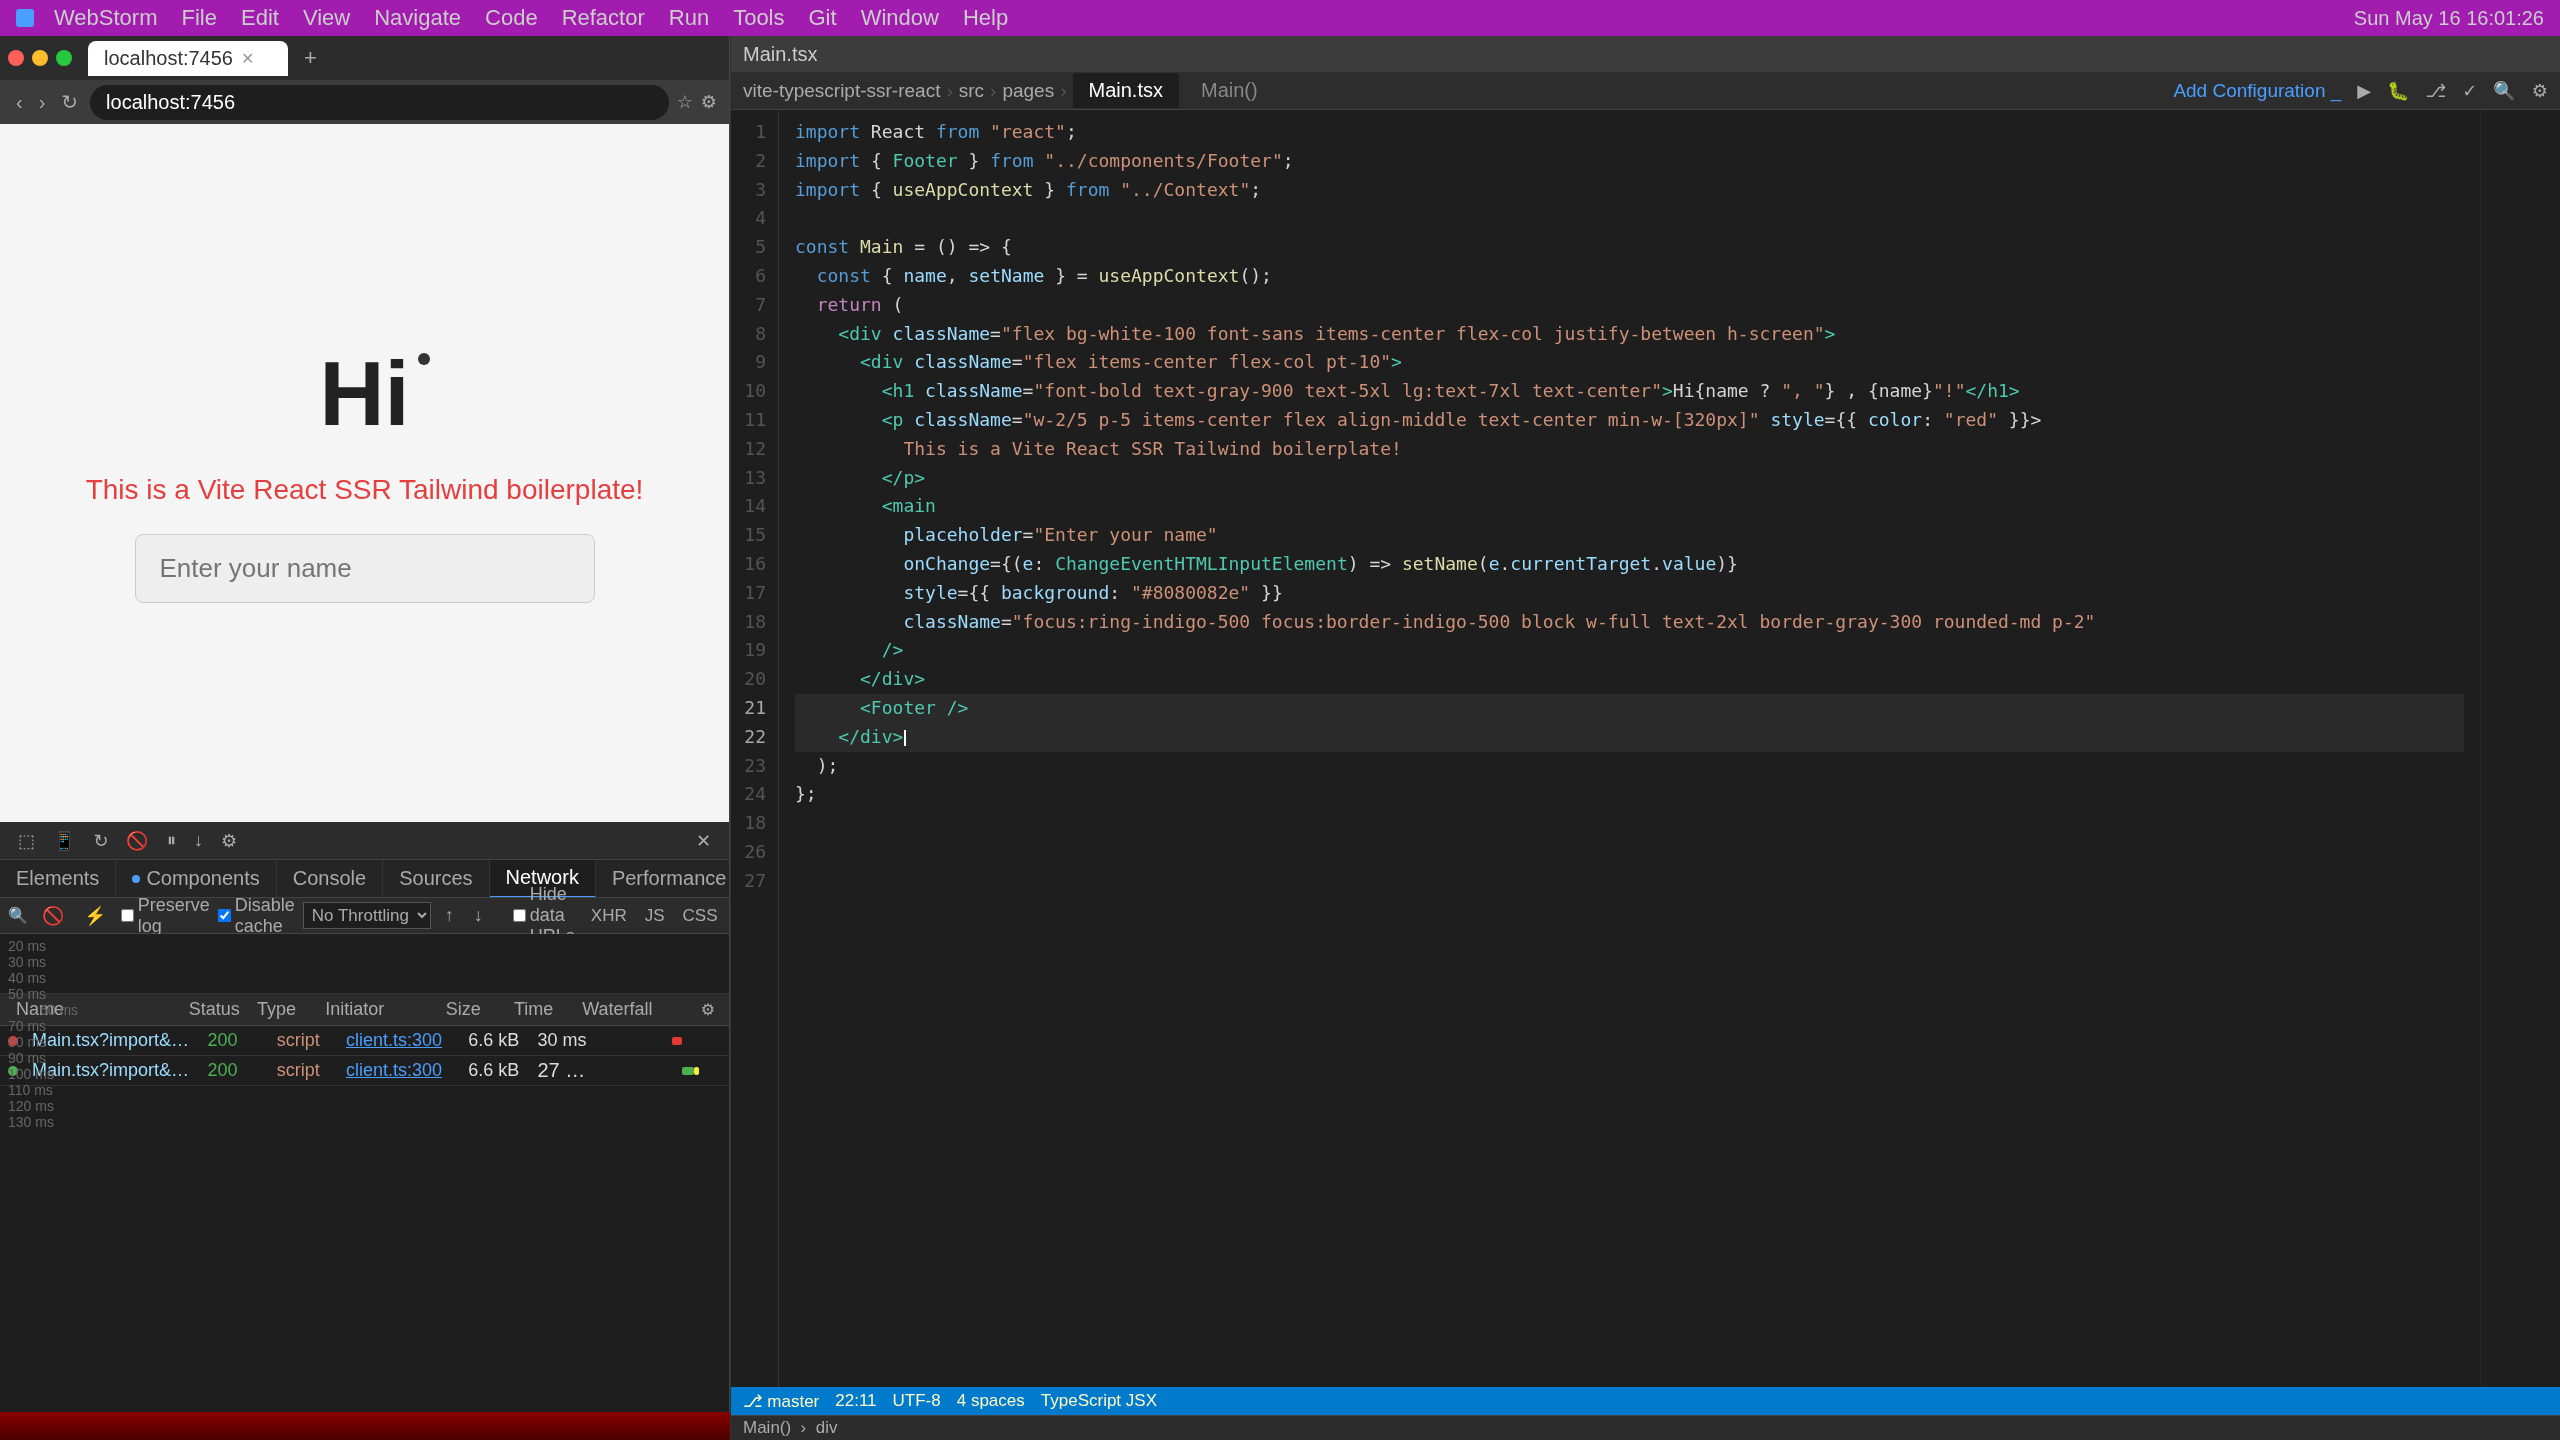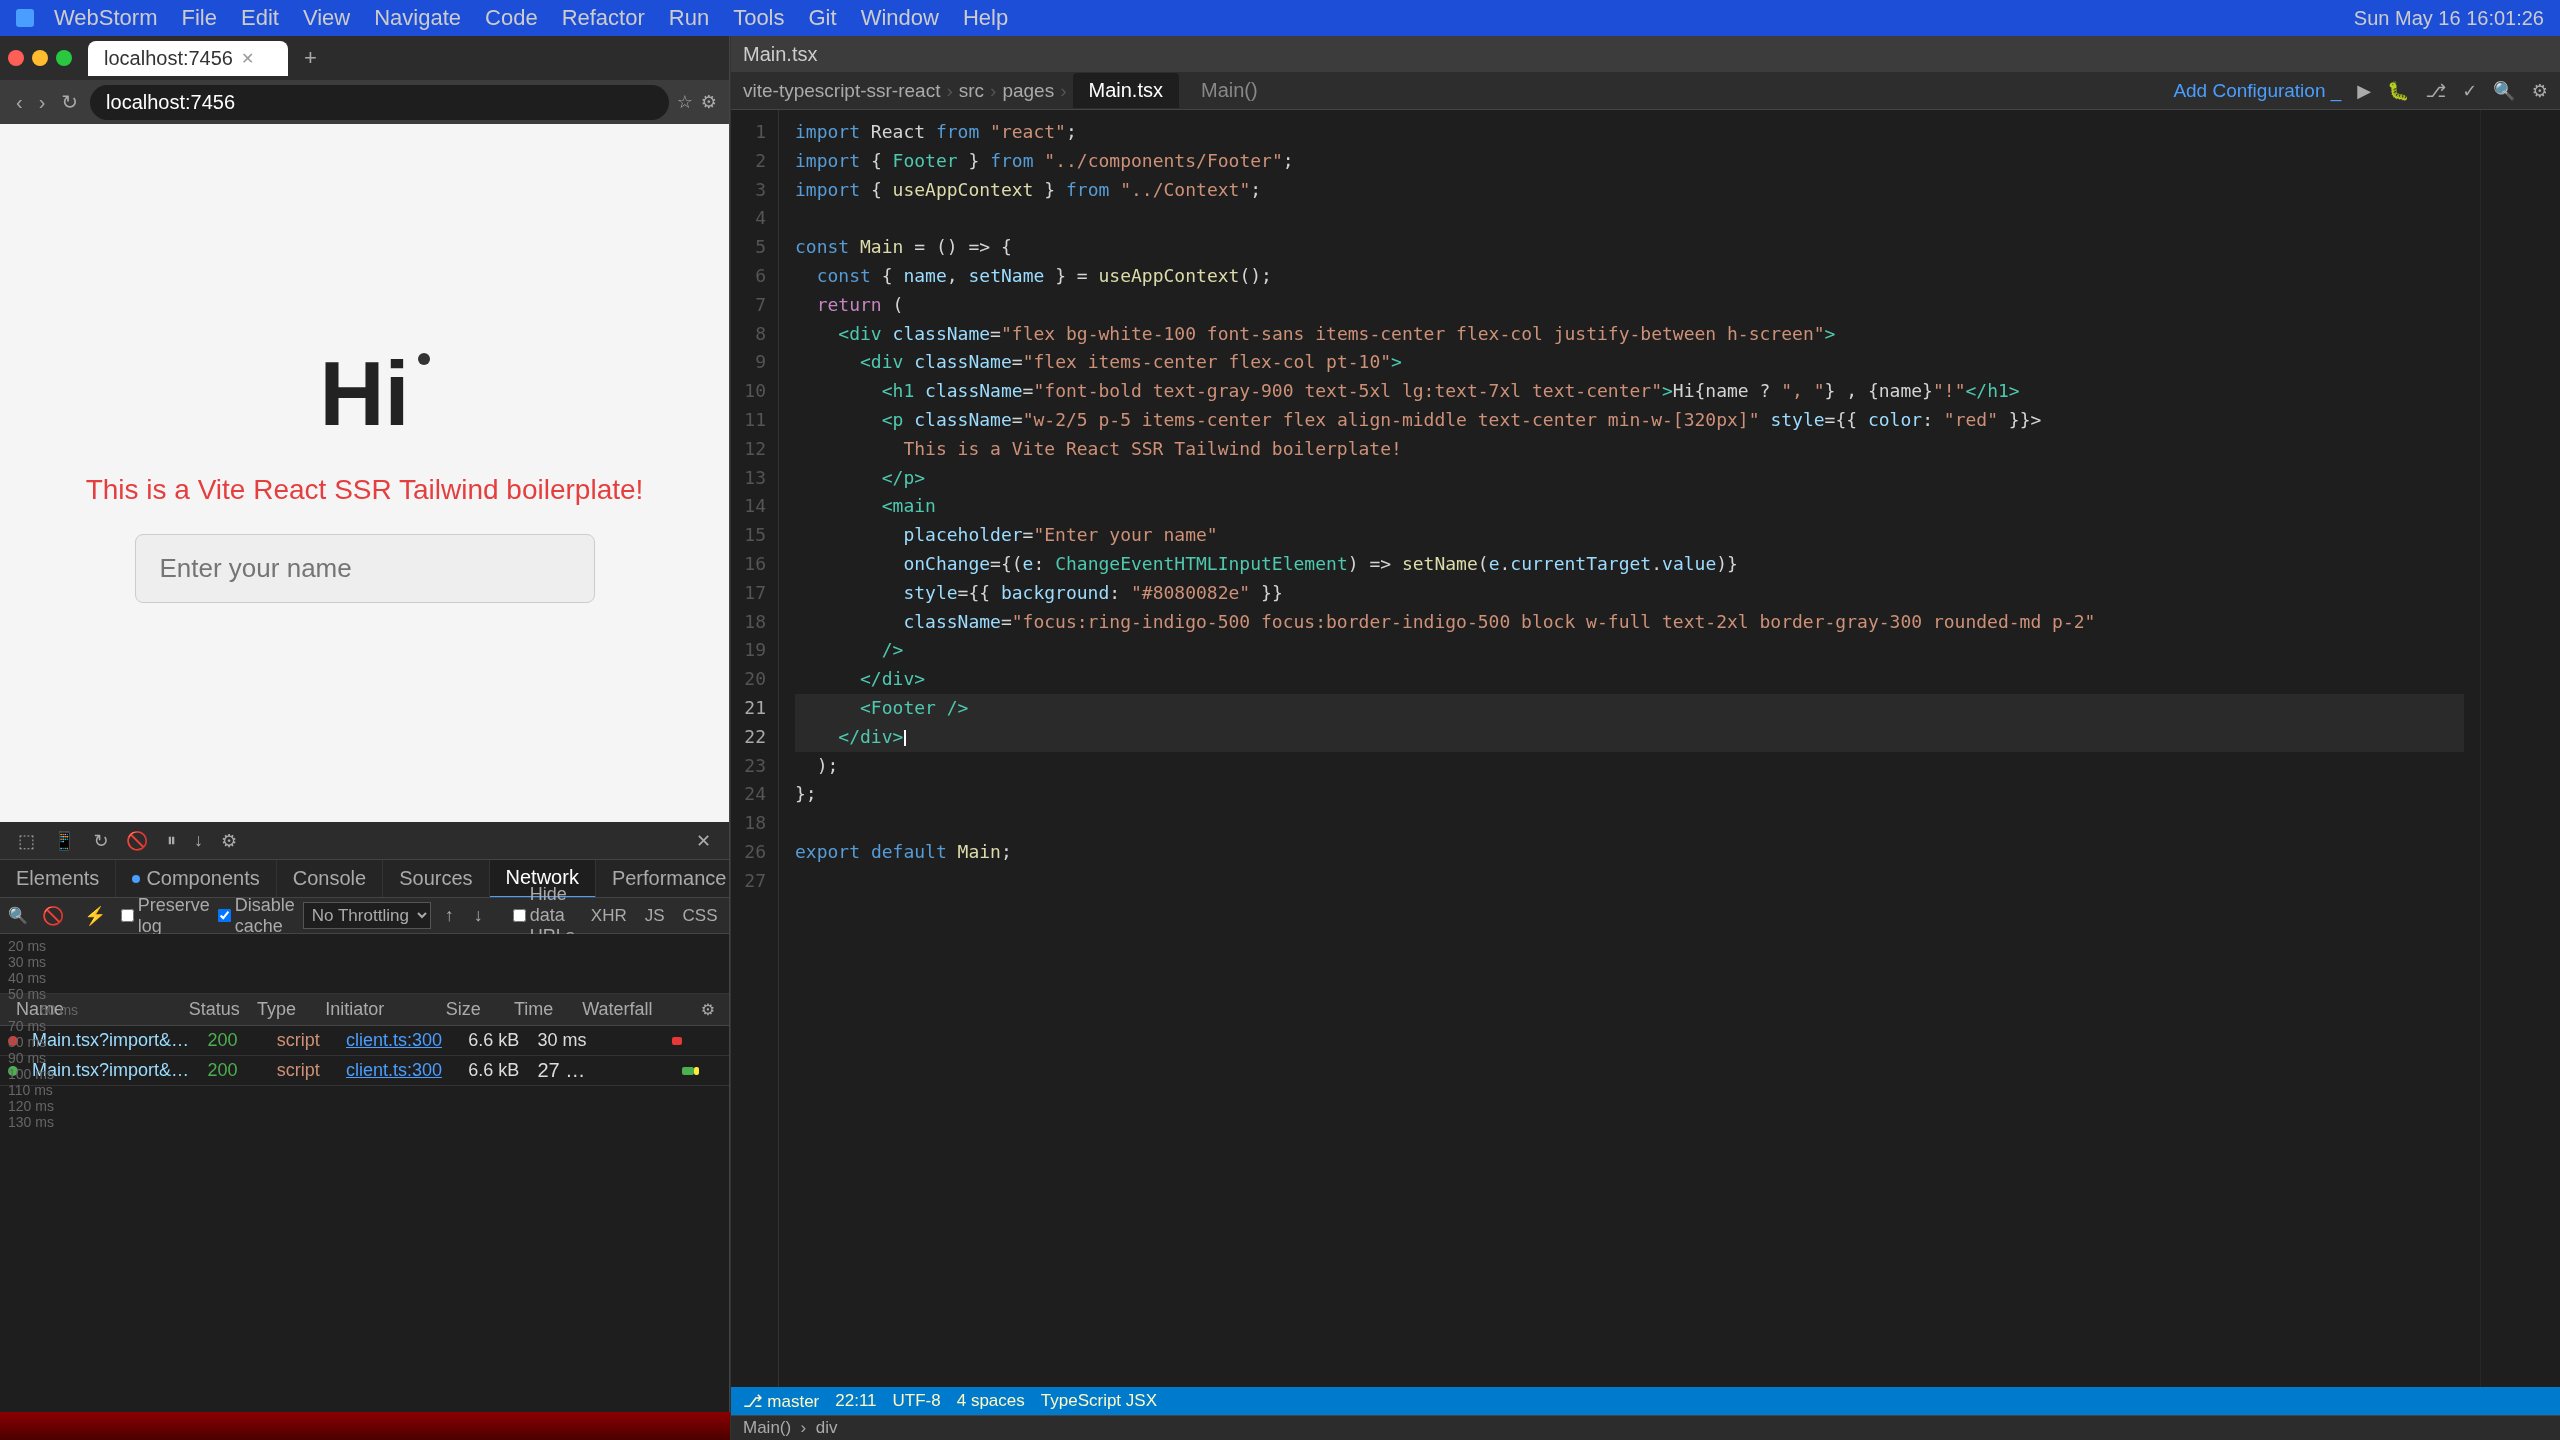--- a/index.html
+++ b/index.html
@@ -1,20 +1,20 @@
 <!DOCTYPE html>
 <html><head>
   <meta charset="utf-8">
   <style>
     * { margin: 0; padding: 0; box-sizing: border-box; }
     body { font-family: -apple-system, BlinkMacSystemFont, 'Segoe UI', sans-serif; background: #1e1e1e; width: 2560px; height: 1440px; overflow: hidden; font-size: 24px; }
 
     
     .macos-bar {
-      background: #1d4ed8;
+      background: #a21caf;
       height: 36px;
       display: flex;
       align-items: center;
       padding: 0 16px;
       gap: 20px;
     }
     .macos-bar .app-icon { width: 18px; height: 18px; background: #4a9eff; border-radius: 3px; }
     .macos-menu { display: flex; gap: 24px; font-size: 22px; color: #ccc; }
     .macos-menu span { cursor: pointer; }
     .macos-right { margin-left: auto; display: flex; gap: 12px; align-items: center; font-size: 20px; color: #ccc; }
@@ -418,21 +418,20 @@
         <div class="code-line">          <span class="attr">onChange</span><span class="punct">={(</span><span class="var">e</span><span class="punct">: </span><span class="cls">ChangeEventHTMLInputElement</span><span class="punct">) =&gt;</span> <span class="fn">setName</span><span class="punct">(</span><span class="var">e</span><span class="punct">.</span><span class="var">currentTarget</span><span class="punct">.</span><span class="var">value</span><span class="punct">)}</span></div>
         <div class="code-line">          <span class="attr">style</span><span class="punct">={{ </span><span class="var">background</span><span class="punct">: </span><span class="str">"#8080082e"</span><span class="punct"> }}</span></div>
         <div class="code-line">          <span class="attr">className</span><span class="punct">=</span><span class="str">"focus:ring-indigo-500 focus:border-indigo-500 block w-full text-2xl border-gray-300 rounded-md p-2"</span></div>
         <div class="code-line">        <span class="jsx-tag">/&gt;</span></div>
         <div class="code-line">      <span class="jsx-tag">&lt;/div&gt;</span></div>
         <div class="code-line" style="background:#2a2a2a;">      <span class="jsx-tag">&lt;Footer</span> <span class="jsx-tag">/&gt;</span></div>
         <div class="code-line" style="background:#2a2a2a;">    <span class="jsx-tag">&lt;/div&gt;</span><span style="display:inline-block; width:2px; height:16px; background:#fff; vertical-align:middle; margin-left:1px;"></span></div>
         <div class="code-line">  <span class="punct">);</span></div>
         <div class="code-line"><span class="punct">};</span></div>
         <div class="code-line">&nbsp;</div>
-        <div class="code-line"><span class="kw">export</span> <span class="kw">default</span> <span class="fn">Main</span><span class="punct">;</span></div>
         <div class="code-line">&nbsp;</div>
       </div>
       <div class="minimap"></div>
     </div>
 
     <div class="editor-bottom-bar">
       <span class="status-item">⎇ master</span>
       <span class="status-item">22:11</span>
       <span class="status-item">UTF-8</span>
       <span class="status-item">4 spaces</span>

